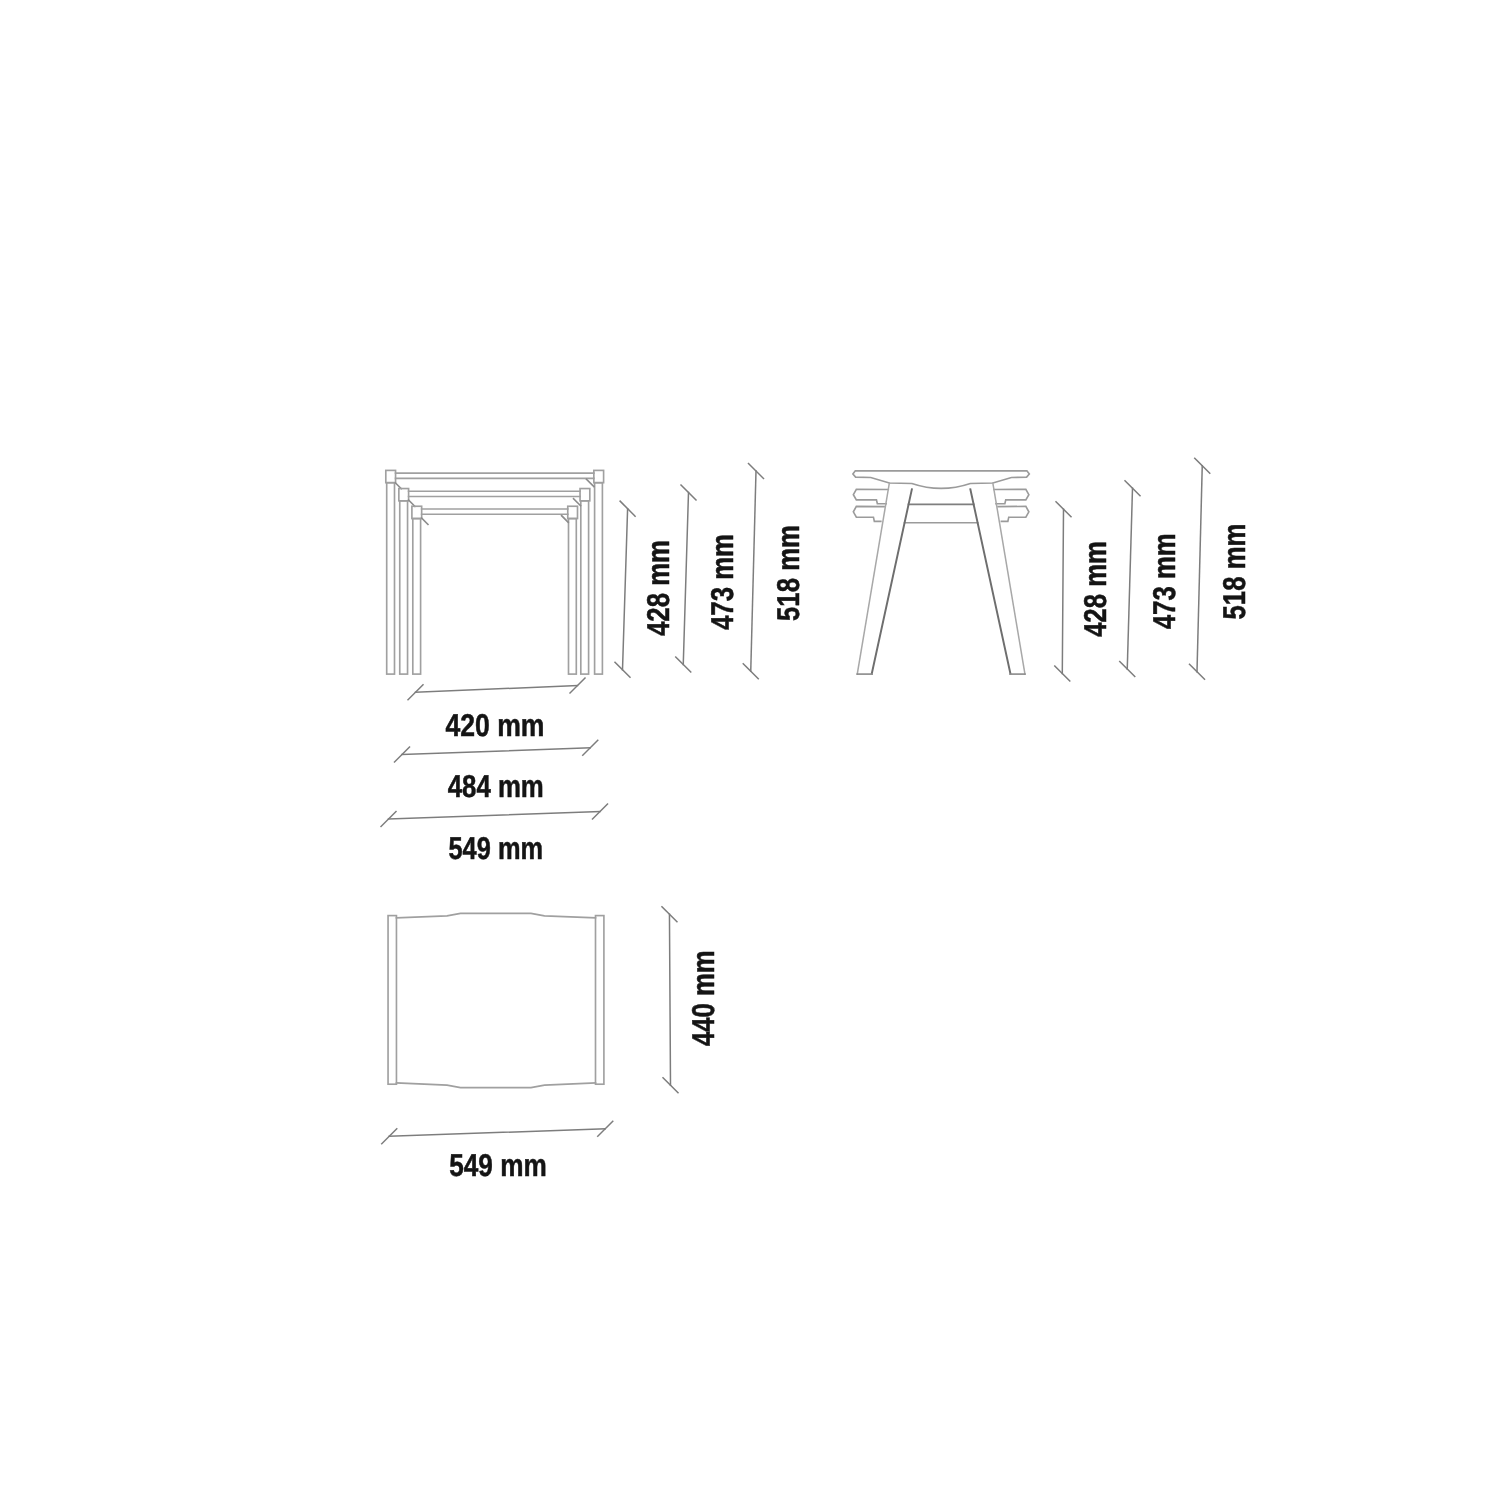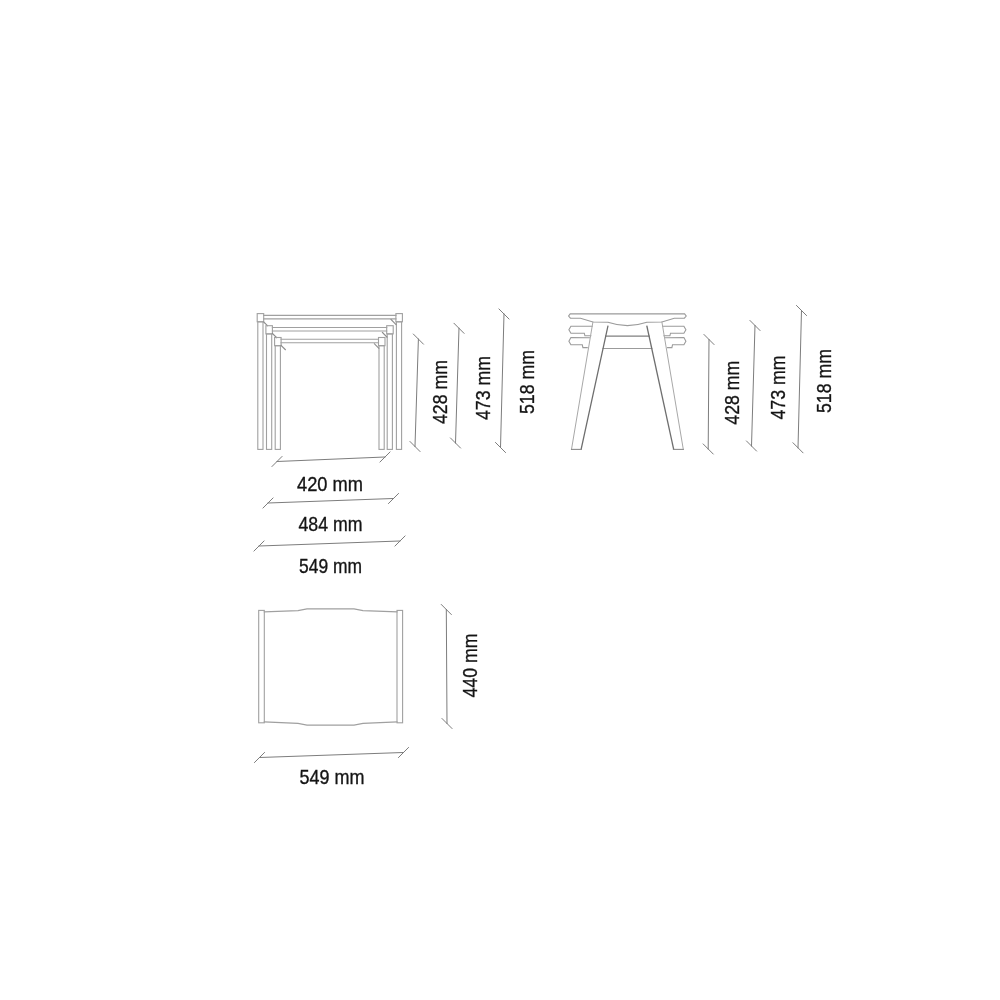--- a/index.html
+++ b/index.html
@@ -1,16 +1,16 @@
 <!DOCTYPE html>
 <html><head>
 <meta charset="utf-8">
 <style>
   html,body{margin:0;padding:0;background:#ffffff;}
-  .page{width:1000px;height:832px;position:relative;background:#ffffff;overflow:hidden;}
+  .page{width:1000px;height:832px;position:relative;background:#ffffff;overflow:hidden;font-weight:bold;}
   text{font-family:"Liberation Sans",sans-serif;font-size:21px;fill:#141414;stroke:#141414;stroke-width:0.35px;}
 </style>
 </head>
 <body>
 <div class="page">
 <svg width="1000" height="1000" viewBox="0 0 1000 1000">
 <g fill="none" stroke-linecap="square">
 
 <rect x="257.2" y="313.6" width="6.5" height="8.2" stroke="#a0a0a0" stroke-width="1.1"></rect>
 

